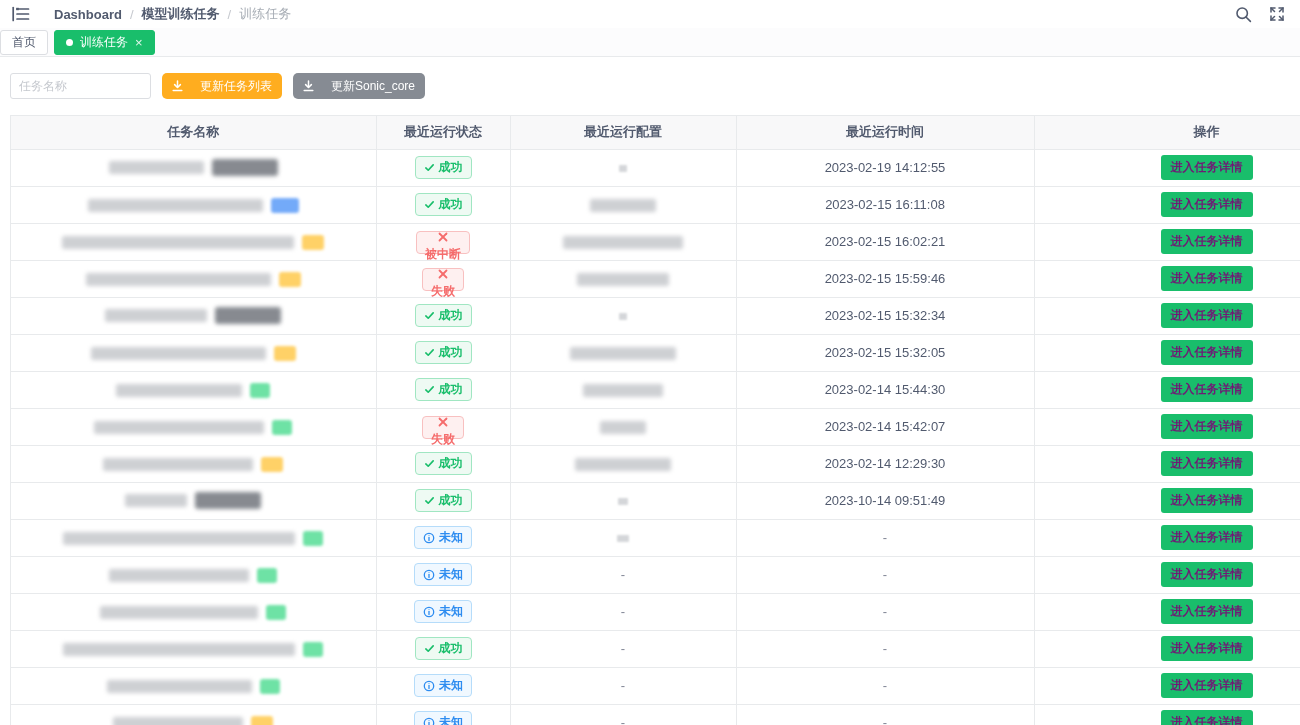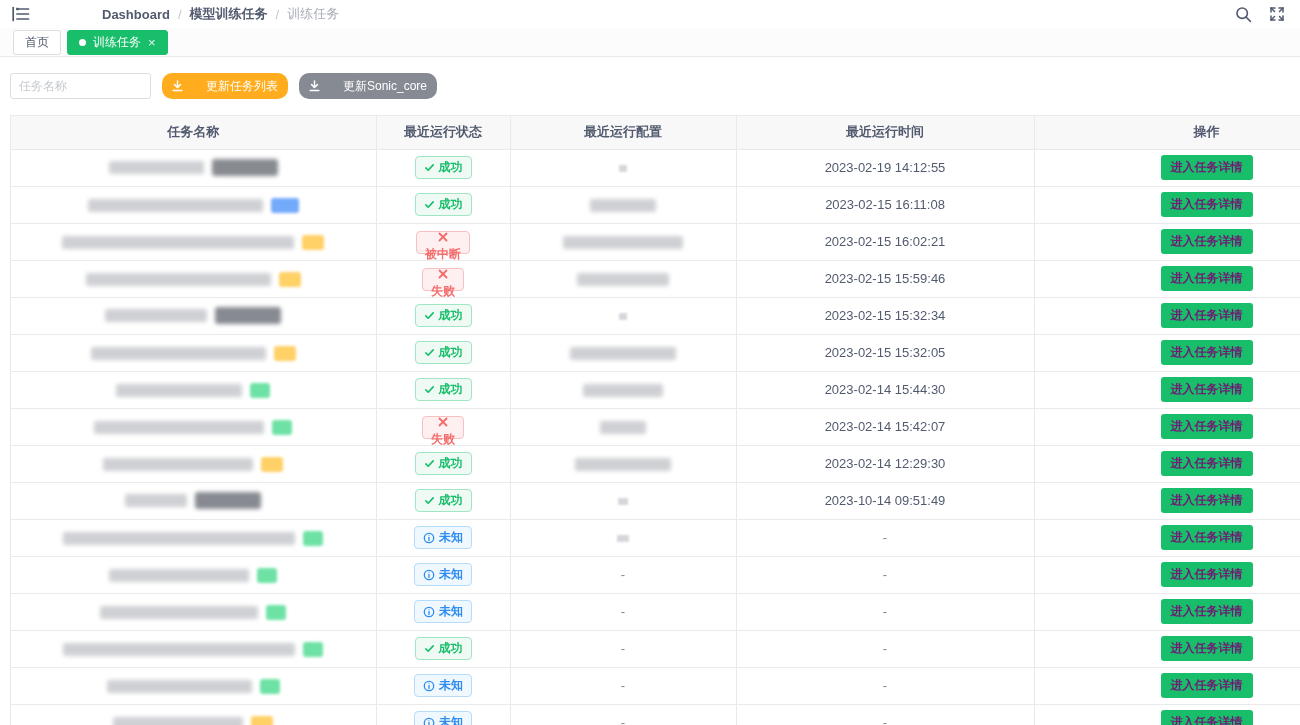--- a/index.html
+++ b/index.html
@@ -1,44 +1,44 @@
 <!DOCTYPE html>
 <html><head>
 <meta charset="utf-8">
 <style>
   * { margin:0; padding:0; box-sizing:border-box; }
   html,body { width:1300px; height:725px; overflow:hidden; background:#fff;
     font-family:"Liberation Sans","DejaVu Sans",sans-serif; color:#515a6e; }
 
   
-  .app-header { height:28px; display:flex; align-items:center; padding:0 14px 0 10px; background:#fff;gap:48px; }
+  .app-header { height:28px; display:flex; align-items:center; padding:0 14px 0 10px; background:#fff; }
   .collapse-btn { width:22px; height:22px; display:flex; align-items:center; justify-content:center; cursor:pointer; }
   .breadcrumb { display:flex; align-items:center; margin-left:22px; font-size:13px; }
   .crumb { color:#515a6e; font-weight:600; cursor:pointer; }
   .crumb.current { color:#a7adb5; font-weight:400; cursor:default; }
   .crumb-sep { color:#c5c8ce; margin:0 8px; font-weight:400; }
   .header-right { margin-left:auto; display:flex; align-items:center; gap:16px; }
   .hicon { width:18px; height:18px; display:flex; align-items:center; justify-content:center; cursor:pointer; }
 
   
-  .tabbar { height:29px; display:flex; align-items:center; gap:6px; padding:0 13px;
+  .tabbar { height:29px; display:flex; align-items:center; gap:6px; padding:0 0;
     background:#fcfcfd; border-bottom:1px solid #e8eaec; }
   .tab { height:25px; display:flex; align-items:center; padding:0 11px; font-size:12px;
     background:#fff; border:1px solid #dcdee2; border-radius:3px; cursor:pointer; color:#515a6e; }
   .tab.active { background:#19be6b; border-color:#19be6b; color:#fff; }
   .tab-dot { width:7px; height:7px; border-radius:50%; background:#fff; margin-right:7px; }
   .tab-close { margin-left:7px; font-size:13px; line-height:1; color:#e3f7ec; cursor:pointer; }
 
   
   .toolbar { display:flex; align-items:center; margin:16px 0 0 10px; }
   .search-input { width:141px; height:26px; border:1px solid #dcdee2; border-radius:3px;
     padding:0 8px; font-size:12px; color:#515a6e; outline:none; }
   .search-input::placeholder { color:#c5c8ce; }
-  .btn { height:26px; display:inline-flex; align-items:center; gap:23px; padding:0 10px;
-    border:none; border-radius:10px; font-size:12px; color:#fff; cursor:pointer; }
+  .btn { height:26px; display:inline-flex; align-items:center; gap:17px; padding:0 10px;
+    border:none; border-radius:5px; font-size:12px; color:#fff; cursor:pointer; }
   .btn-warning { background:#ffad1f; margin-left:11px; }
   .btn-gray { background:#868b93; margin-left:11px; }
 
   
   .table-clip { margin:16px 0 0 10px; width:1290px; height:610px; overflow:hidden;
     border-top:1px solid #e8eaec; border-left:1px solid #e8eaec; }
   table { border-collapse:collapse; table-layout:fixed; width:1368px; }
   col.c1{width:365px} col.c2{width:134px} col.c3{width:226px} col.c4{width:298px} col.c5{width:345px}
   thead th { height:33px; background:#f8f8f9; font-size:13px; font-weight:700; color:#515a6e;
     border-right:1px solid #e8eaec; border-bottom:1px solid #e8eaec; text-align:center; }

